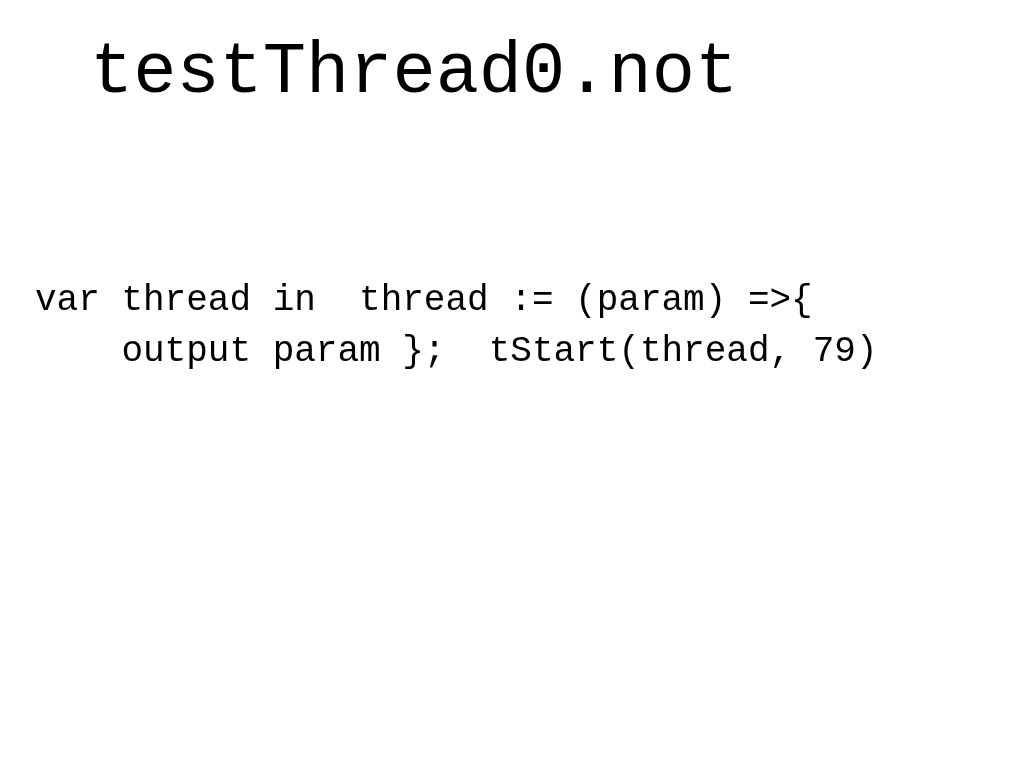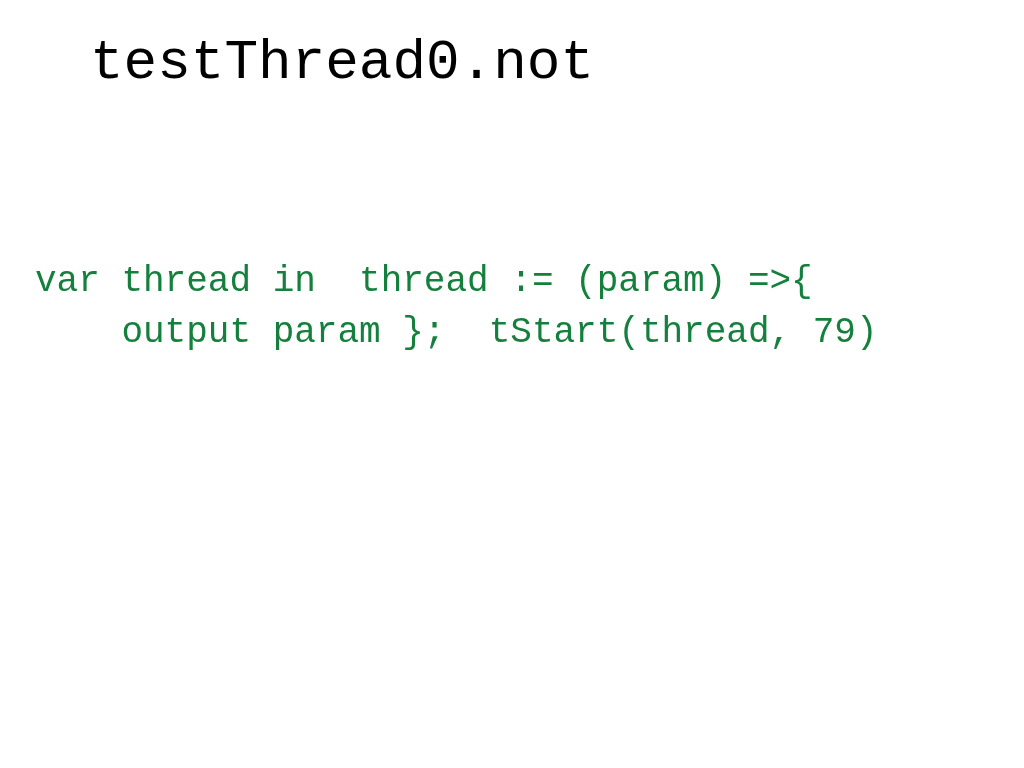--- a/index.html
+++ b/index.html
@@ -24,37 +24,37 @@
       position: relative;
     }
 
     .title-section {
       padding-top: 30px;
       padding-left: 90px;
     }
 
     .title-text {
       font-family: 'Courier New', Courier, monospace;
-      font-size: 56px;
+      font-size: 72px;
       font-weight: normal;
       color: #000000;
       letter-spacing: 0px;
       line-height: 1.2;
     }
 
     .code-section {
       padding-top: 160px;
       padding-left: 35px;
     }
 
     .code-line {
       font-family: 'Courier New', Courier, monospace;
       font-size: 36px;
       font-weight: normal;
-      color: #15803d;
+      color: #000000;
       line-height: 1.4;
       white-space: pre;
     }
   </style>
 </head>
 <body>
 
 <div class="page-container">
 
   <div class="title-section">

